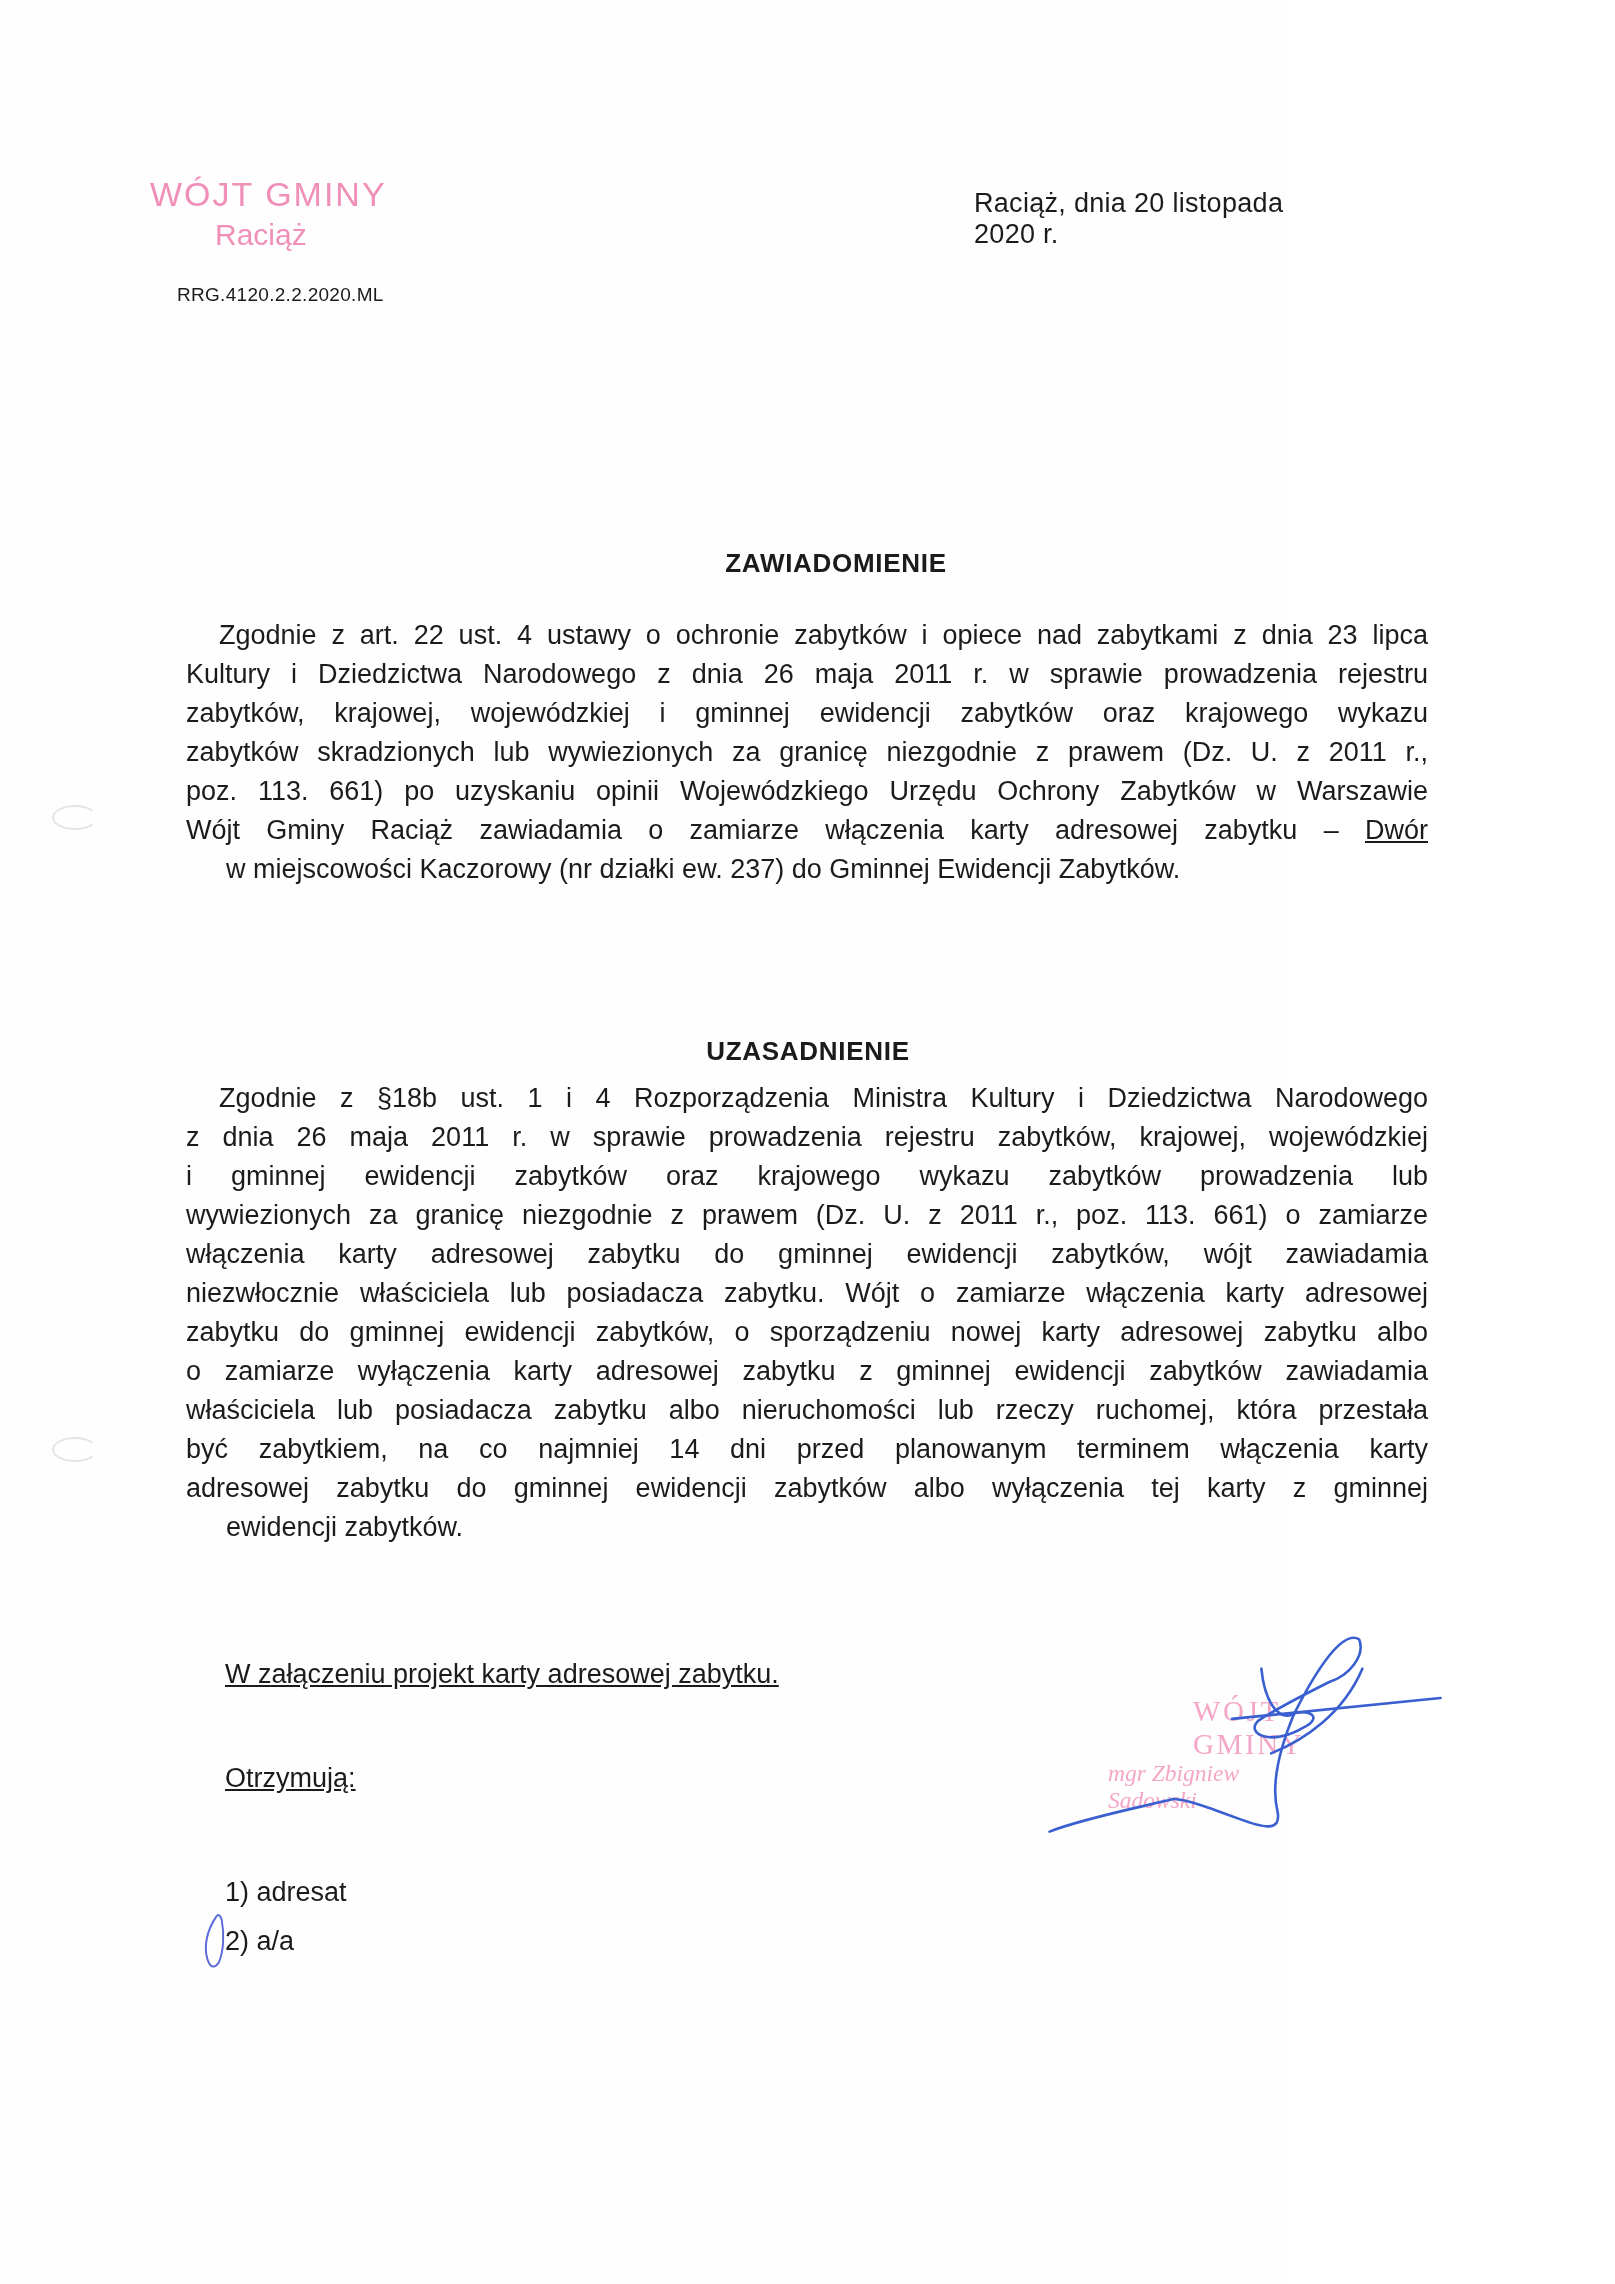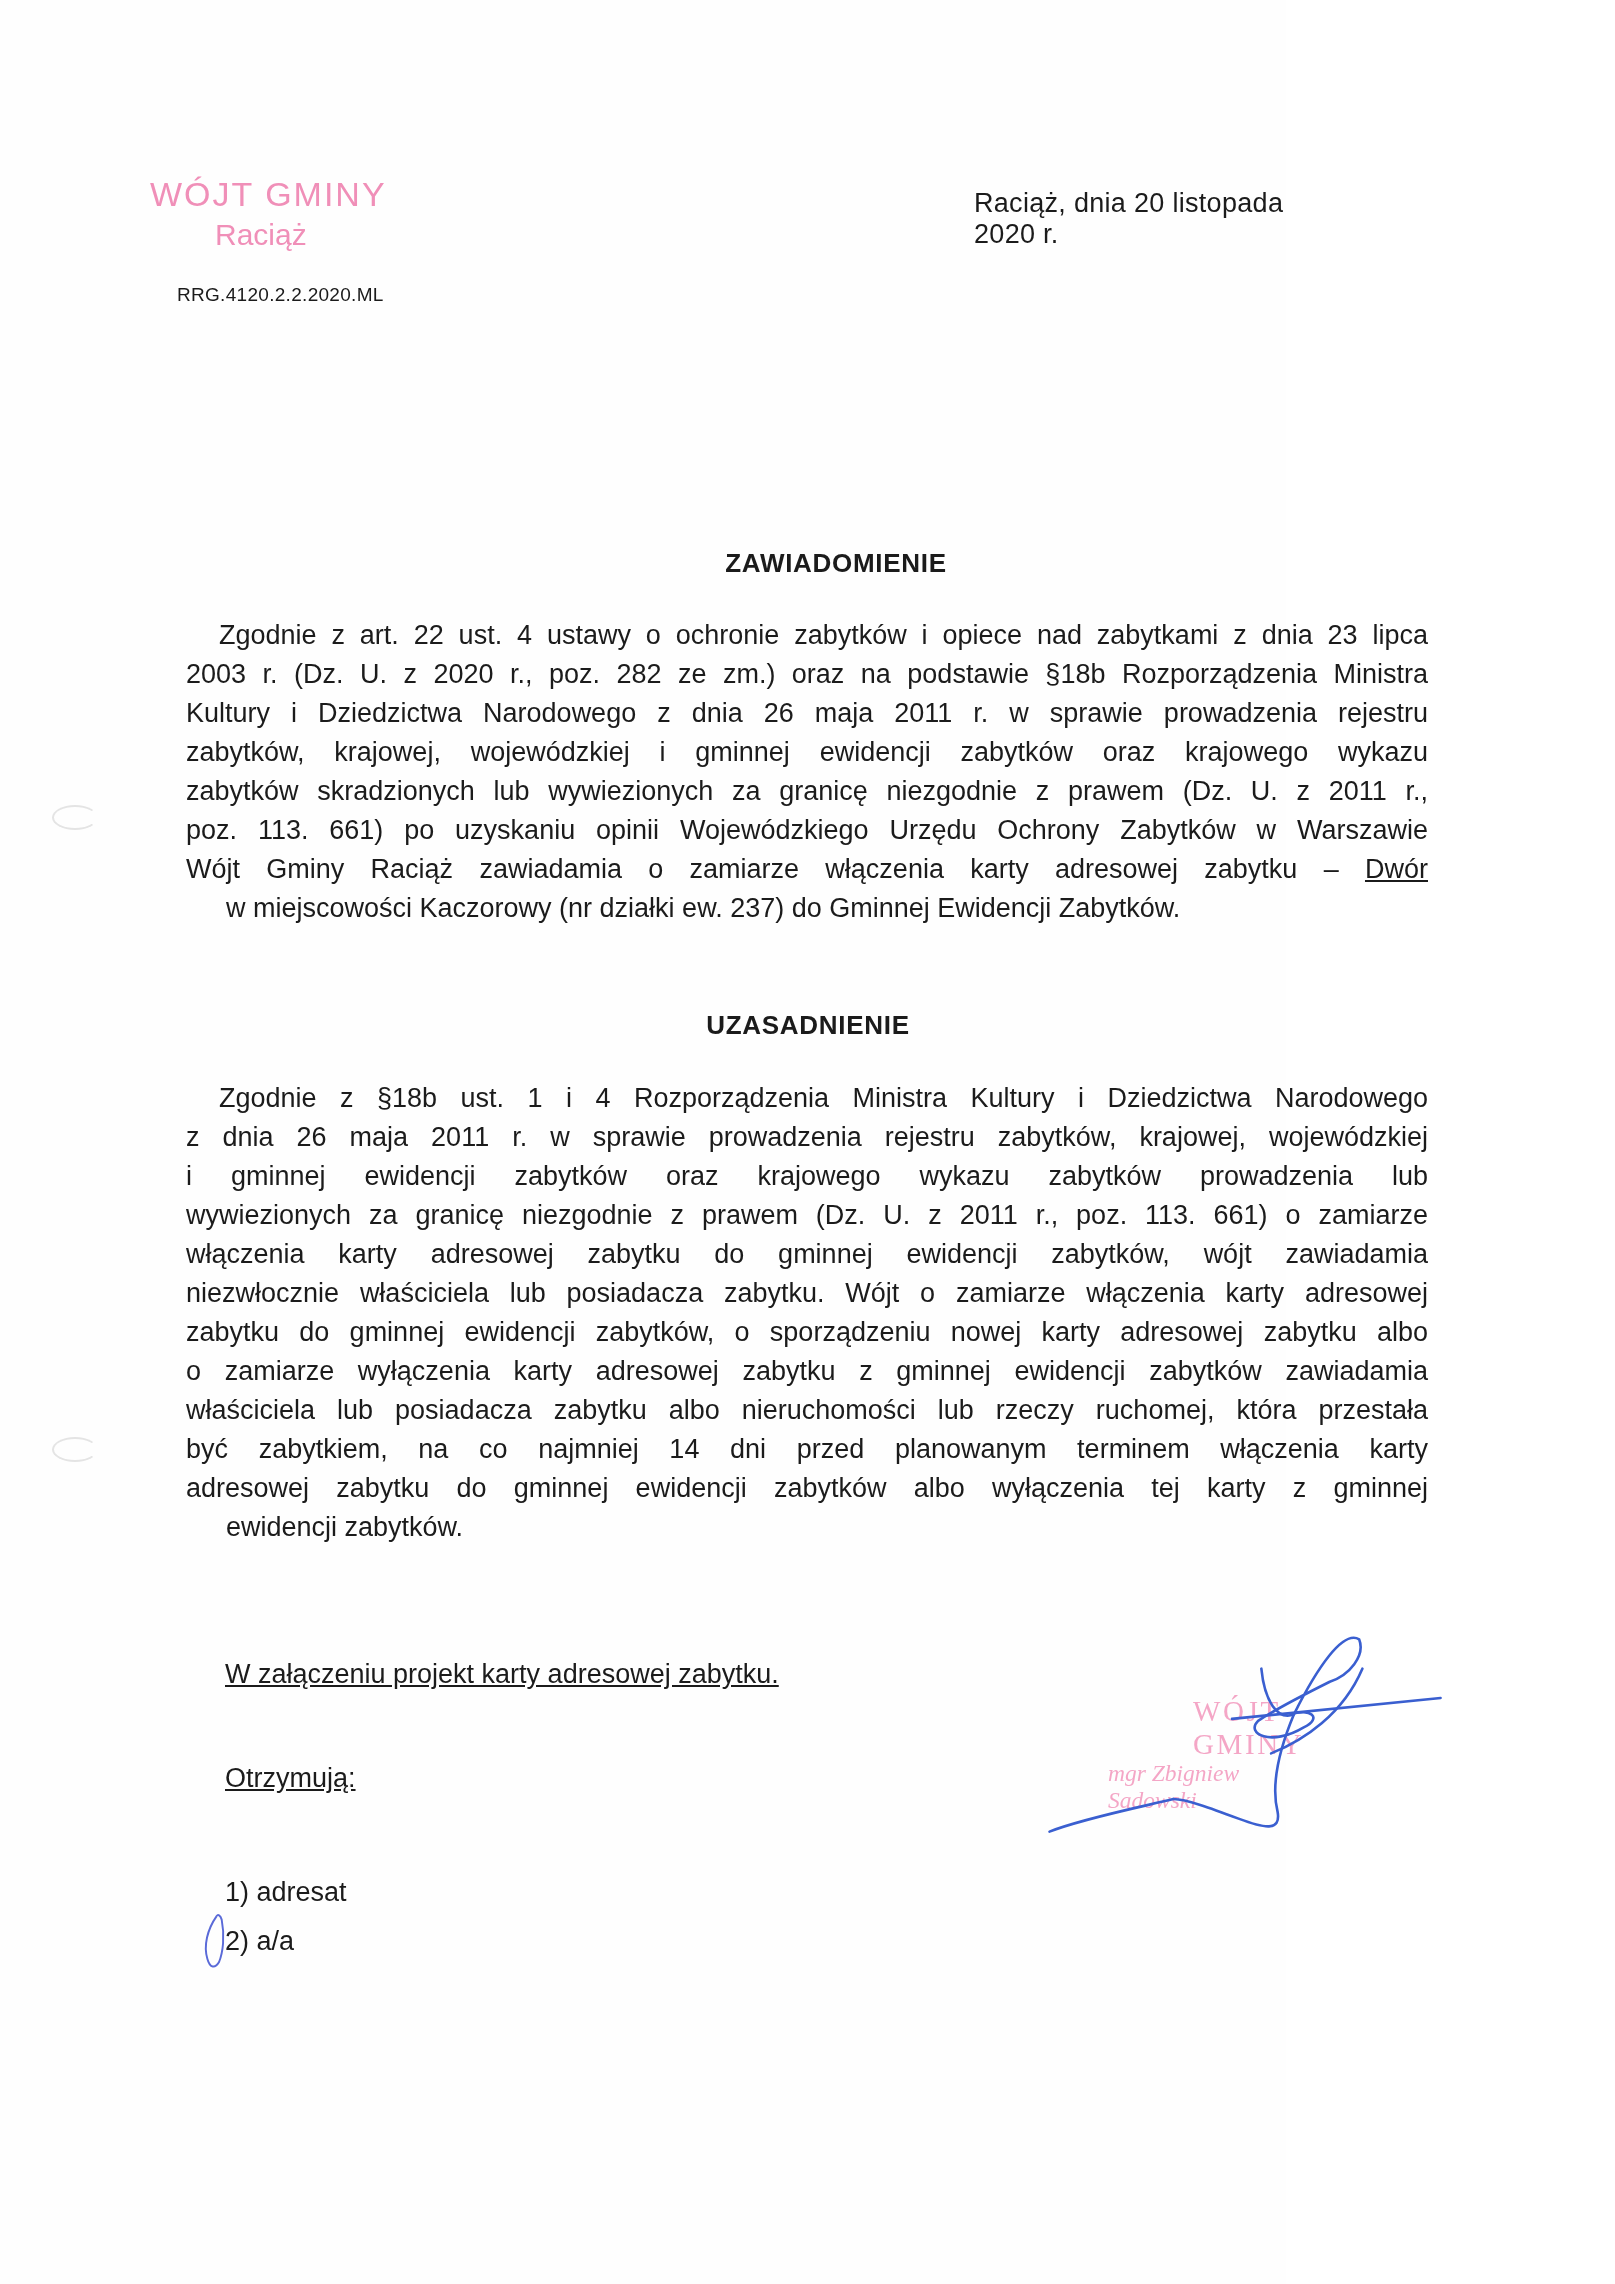--- a/index.html
+++ b/index.html
@@ -5,21 +5,21 @@
     html, body { margin: 0; padding: 0; background: #ffffff; }
     body { width: 1616px; height: 2284px; position: relative; overflow: hidden; font-family: "Liberation Sans", sans-serif; color: #1b1b1b; }
     .page { position: absolute; left: 0; top: 0; width: 1286px; height: 2284px; background: #fefefe; }
     .stamp { position: absolute; font-family: "Liberation Sans", sans-serif; color: #f08fb8; }
     .stamp-title { left: 150px; top: 175px; font-size: 34px; letter-spacing: 2px; }
     .stamp-city { left: 215px; top: 218px; font-size: 30px; }
     .ref { position: absolute; left: 177px; top: 284px; font-size: 19px; letter-spacing: 0.3px; }
     .date { position: absolute; left: 974px; top: 188px; font-size: 27px; letter-spacing: 0.3px; }
     .heading { position: absolute; left: 0; width: 1616px; text-align: center; font-weight: bold; font-size: 26px; letter-spacing: 0.7px; }
     .h1 { top: 548px; padding-left: 28px; }
-    .h2 { top: 1010px; }
+    .h2 { top: 1036px; }
     .para { position: absolute; left: 186px; width: 1242px; font-size: 27px; line-height: 39px; text-align: justify; }
     .para .line { display: block; text-align: justify; text-align-last: justify; white-space: nowrap; }
     .para .line.last { text-align-last: left; margin-left: 40px; }
     .p1 { top: 616px; }
     .p2 { top: 1079px; }
     .u { text-decoration: underline; }
     .attach { position: absolute; left: 225px; top: 1659px; font-size: 27px; text-decoration: underline; }
     .recv { position: absolute; left: 225px; top: 1763px; font-size: 27px; text-decoration: underline; }
     .dist { position: absolute; left: 225px; font-size: 27px; }
     .d1 { top: 1877px; }
@@ -40,21 +40,20 @@
 
   <div class="stamp stamp-title">WÓJT GMINY</div>
   <div class="stamp stamp-city">Raciąż</div>
   <div class="ref">RRG.4120.2.2.2020.ML</div>
   <div class="date">Raciąż, dnia 20 listopada 2020 r.</div>
 
   <div class="heading h1">ZAWIADOMIENIE</div>
 
   <div class="para p1">
     <span class="line" style="padding-left:33px;">Zgodnie z art. 22 ust. 4 ustawy o ochronie zabytków i opiece nad zabytkami z dnia 23 lipca</span>
-    <span class="line">2003 r. (Dz. U. z 2020 r., poz. 282 ze zm.) oraz na podstawie §18b Rozporządzenia Ministra</span>
     <span class="line">Kultury i Dziedzictwa Narodowego z dnia 26 maja 2011 r. w sprawie prowadzenia rejestru</span>
     <span class="line">zabytków, krajowej, wojewódzkiej i gminnej ewidencji zabytków oraz krajowego wykazu</span>
     <span class="line">zabytków skradzionych lub wywiezionych za granicę niezgodnie z prawem (Dz. U. z 2011 r.,</span>
     <span class="line">poz. 113. 661) po uzyskaniu opinii Wojewódzkiego Urzędu Ochrony Zabytków w Warszawie</span>
     <span class="line"><span>Wójt Gminy Raciąż zawiadamia o zamiarze włączenia karty adresowej zabytku –</span> <span class="u">Dwór</span></span>
     <span class="line last">w miejscowości Kaczorowy  (nr działki ew. 237) do Gminnej Ewidencji Zabytków.</span>
   </div>
 
   <div class="heading h2">UZASADNIENIE</div>
 

